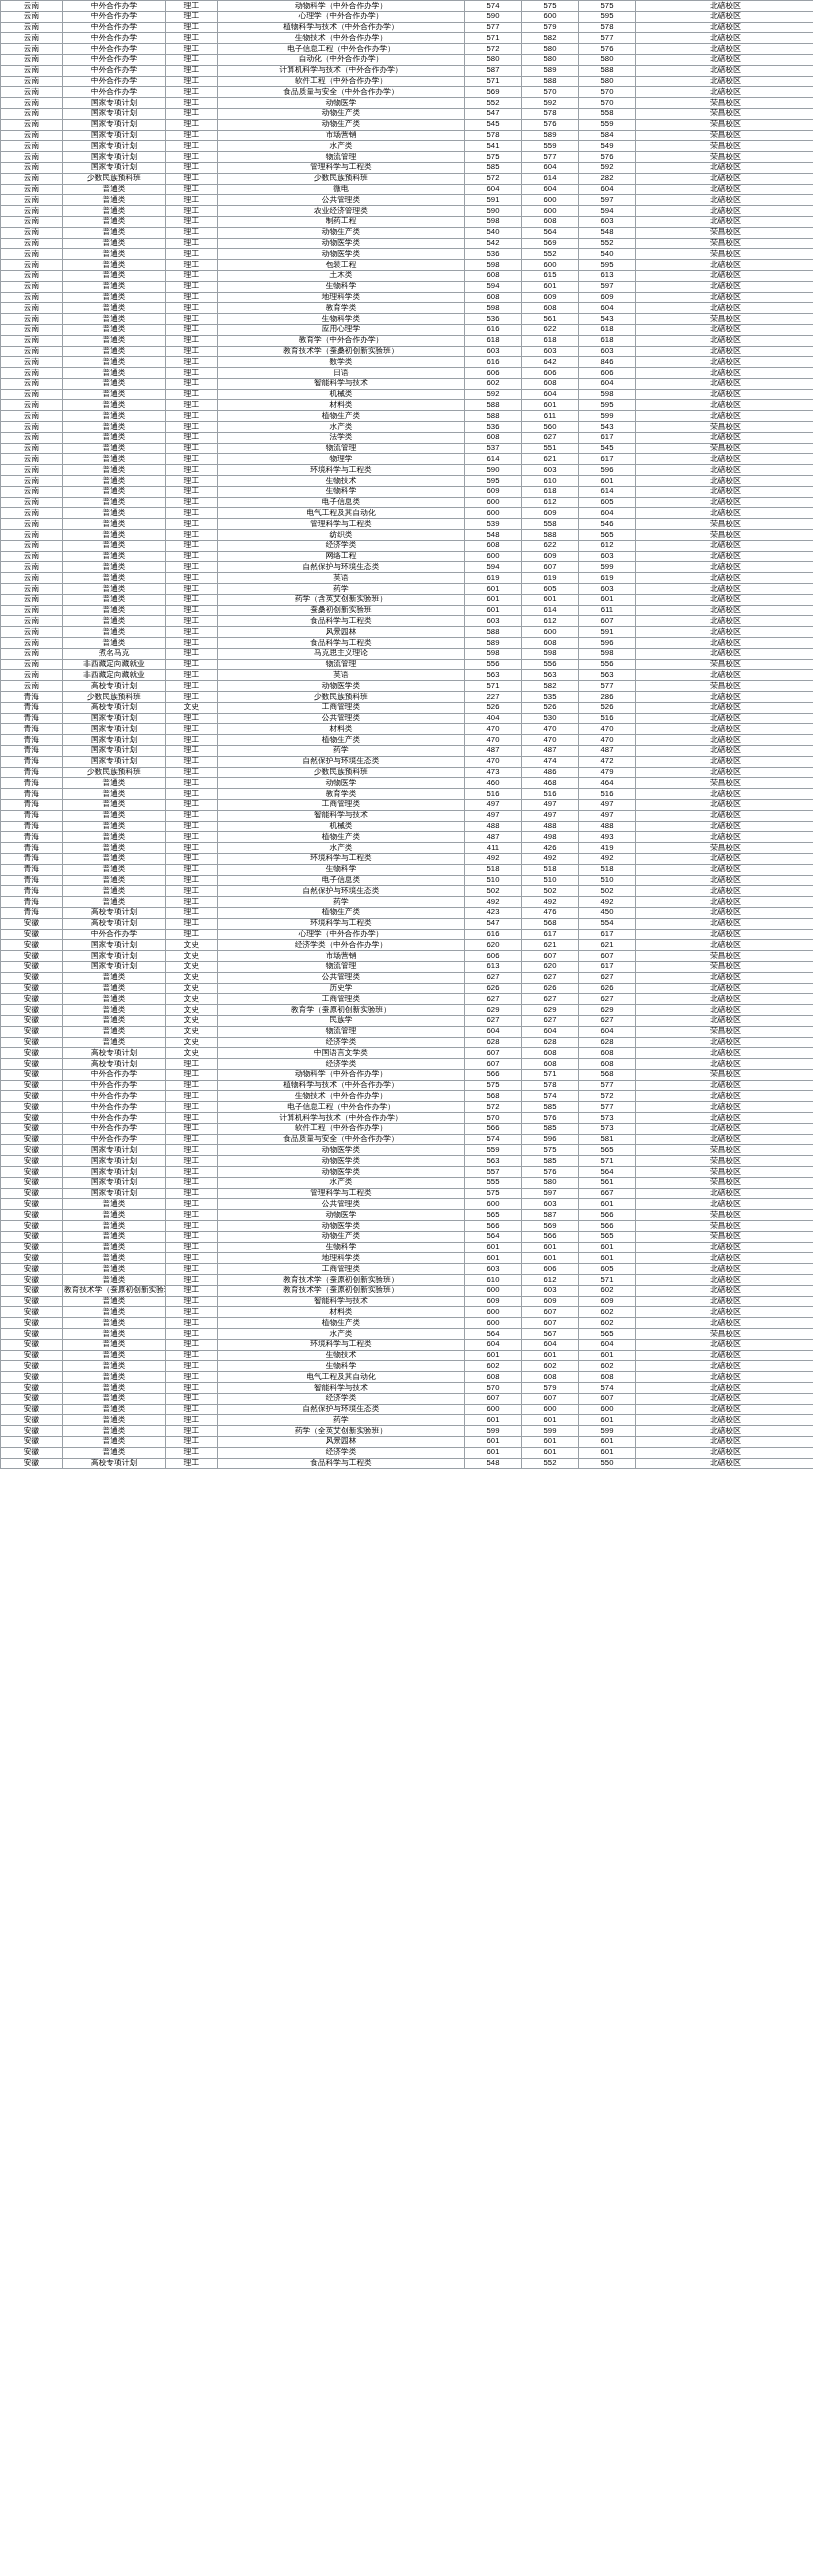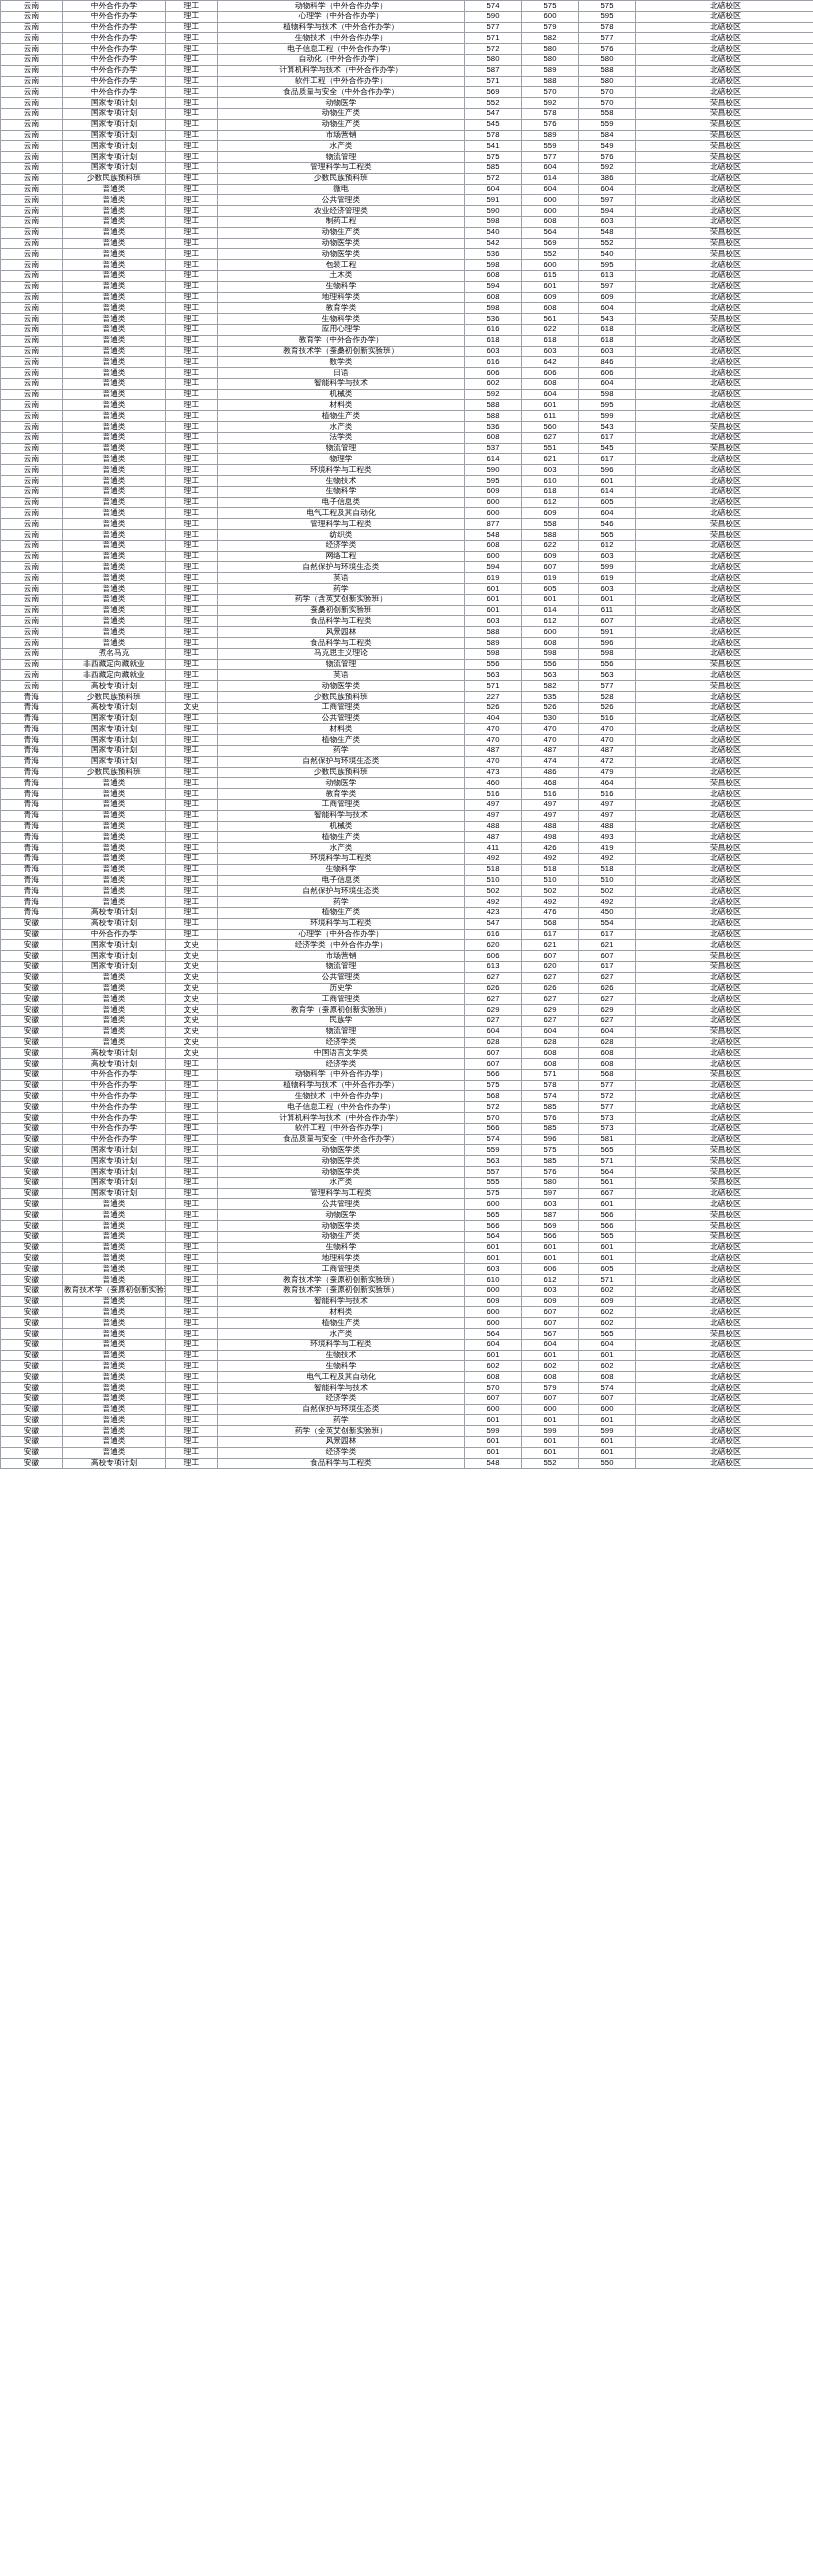--- a/index.html
+++ b/index.html
@@ -213,21 +213,21 @@
         <td>592</td>
         <td>北碚校区</td>
       </tr>
       <tr>
         <td>云南</td>
         <td>少数民族预科班</td>
         <td>理工</td>
         <td>少数民族预科班</td>
         <td>572</td>
         <td>614</td>
-        <td>386</td>
+        <td>282</td>
         <td>北碚校区</td>
       </tr>
       <tr>
         <td>云南</td>
         <td>普通类</td>
         <td>理工</td>
         <td>微电</td>
         <td>604</td>
         <td>604</td>
         <td>604</td>
@@ -531,21 +531,21 @@
         <td>600</td>
         <td>609</td>
         <td>604</td>
         <td>北碚校区</td>
       </tr>
       <tr>
         <td>云南</td>
         <td>普通类</td>
         <td>理工</td>
         <td>管理科学与工程类</td>
-        <td>877</td>
+        <td>539</td>
         <td>558</td>
         <td>546</td>
         <td>荣昌校区</td>
       </tr>
       <tr>
         <td>云南</td>
         <td>普通类</td>
         <td>理工</td>
         <td>纺织类</td>
         <td>548</td>
@@ -693,21 +693,21 @@
         <td>577</td>
         <td>荣昌校区</td>
       </tr>
       <tr>
         <td>青海</td>
         <td>少数民族预科班</td>
         <td>理工</td>
         <td>少数民族预科班</td>
         <td>227</td>
         <td>535</td>
-        <td>528</td>
+        <td>286</td>
         <td>北碚校区</td>
       </tr>
       <tr>
         <td>青海</td>
         <td>高校专项计划</td>
         <td>文史</td>
         <td>工商管理类</td>
         <td>526</td>
         <td>526</td>
         <td>526</td>

